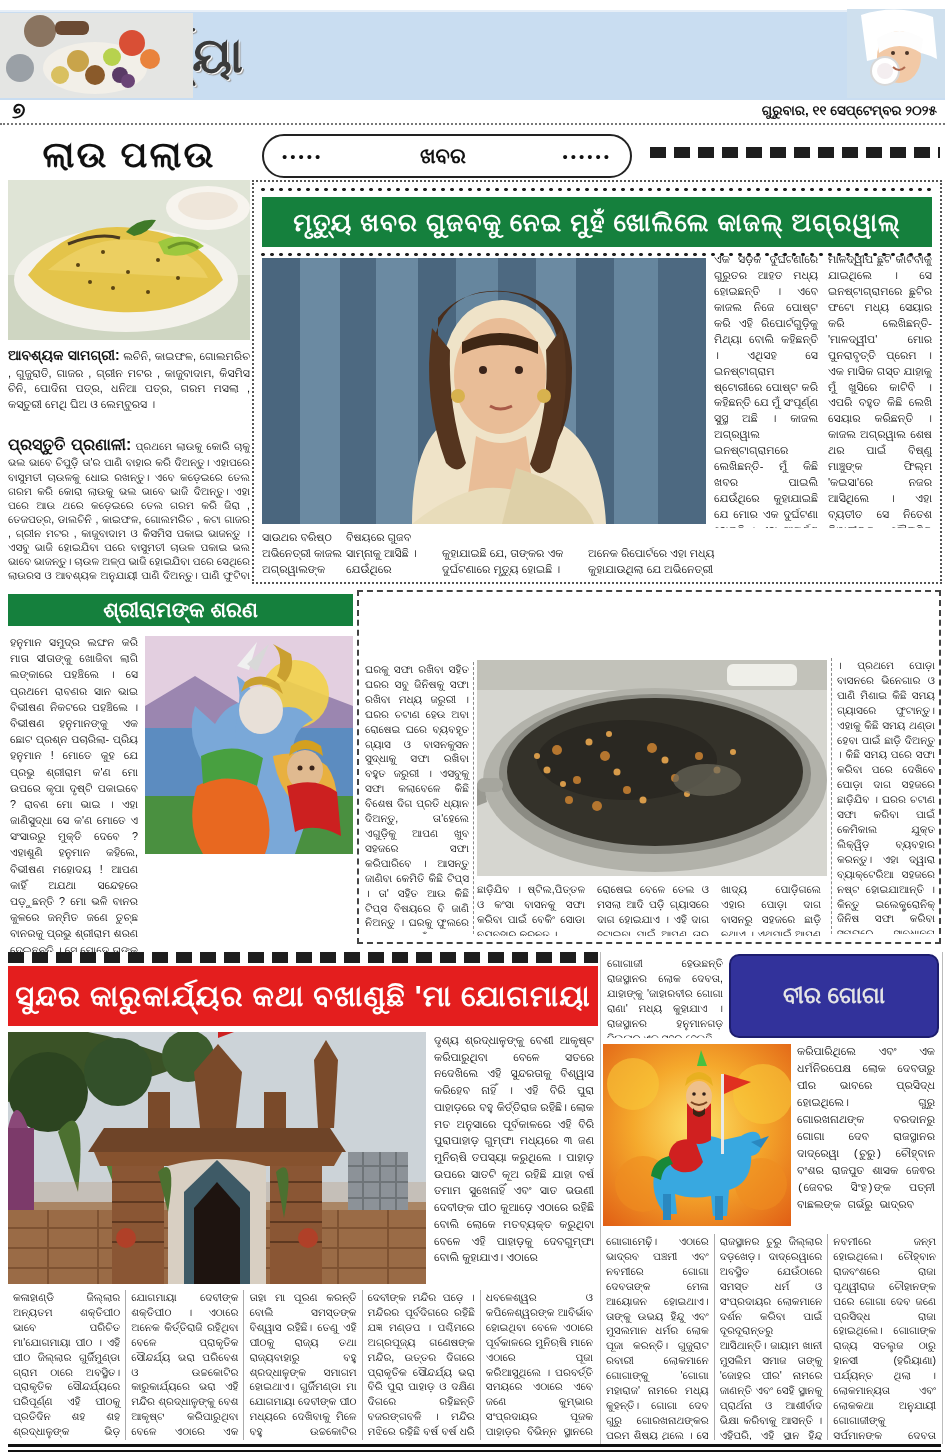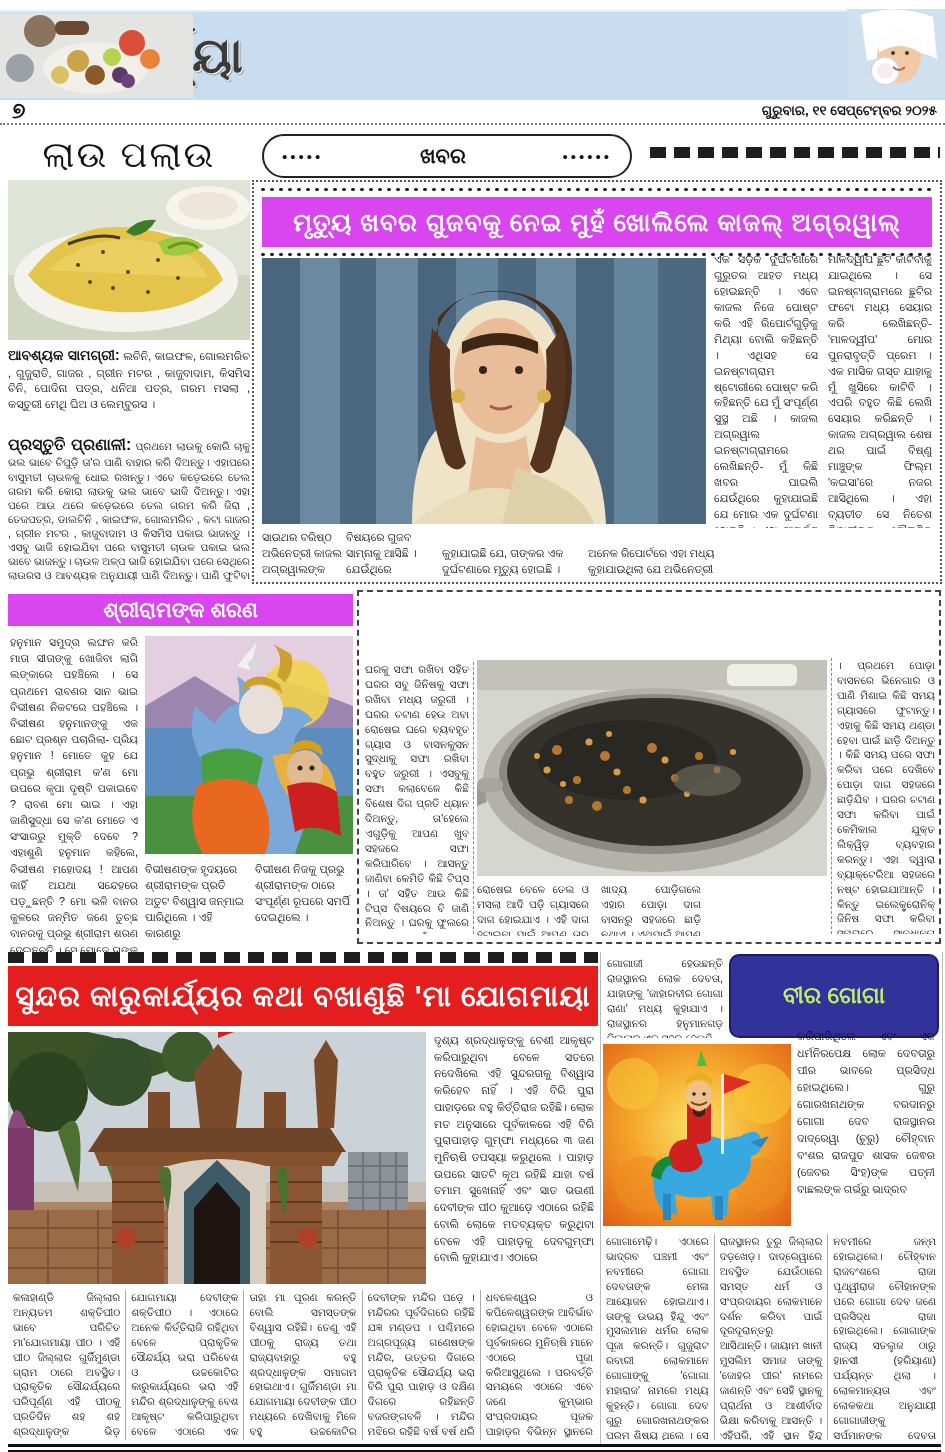--- a/index.html
+++ b/index.html
@@ -20,38 +20,38 @@
   
   .pill{border:2px solid #222;border-radius:22px;display:flex;align-items:center;
     justify-content:space-between;padding:0 18px;background:#fff;}
   .pill .dots{font-size:15px;letter-spacing:3px;color:#111;}
   .pill .lbl{font-size:21px;font-weight:bold;}
   .dashrow{background:repeating-linear-gradient(90deg,#1e1e1e 0 16px,transparent 16px 24px);}
   
   .dotbox{border:2px dotted #555;background:#fff;}
   .dotrow{background-image:radial-gradient(circle at 3px 3.5px,#222 1.7px,transparent 1.9px);
     background-size:9px 7px;background-repeat:repeat-x;height:7px;}
-  .blackbar{background:#d946ef;color:#fff;text-align:center;font-weight:bold;}
+  .blackbar{background:#15803d;color:#fff;text-align:center;font-weight:bold;}
   .kajal-head{font-size:25px;line-height:50px;letter-spacing:1px;}
   .cap{font-size:11px;line-height:1.45;}
   
   .sriram-bar{font-size:21px;line-height:32px;}
   .pan-box{border:2px dashed #444;background:#fff;}
   .pan-title{font-size:34px;font-weight:bold;color:#0d0d0d;white-space:nowrap;}
   .vdash-r{border-right:1px dashed #888;}
   .vdash-l{border-left:1px dashed #888;}
   .red-banner{background:#e41e1e;color:#fff;font-weight:bold;font-size:29px;
     text-align:center;line-height:60px;letter-spacing:1px;}
-  .blue-box{background:#32329b;color:#bef264;font-weight:bold;font-size:23px;
+  .blue-box{background:#32329b;color:#e5e5e5;font-weight:bold;font-size:23px;
     text-align:center;border-radius:10px;border:2px solid #1d1d6e;
     display:flex;flex-direction:column;justify-content:center;line-height:1.55;}
   .rule-col{border-left:1px solid #aaa;}
   .dblrule{border-top:3px solid #111;height:3px;border-bottom:2px solid #111;}
   .caprow{display:flex;align-items:flex-end;}
-  .recipe-title{font-size:36px;font-weight:normal;text-align:center;letter-spacing:2px;}
+  .recipe-title{font-size:36px;font-weight:bold;text-align:center;letter-spacing:2px;}
   .lead{font-weight:bold;font-size:14px;}
   .lead-big{font-weight:bold;font-size:16px;}
 </style>
 </head>
 <body>
 
 <div id="paper">
 
   <div class="abs band" style="left:0;top:10px;width:945px;height:88px;">
     <div class="masthead-title">ଜୀବନଚର୍ଯ୍ୟା</div>
@@ -193,24 +193,20 @@
       <path d="M56 120 Q90 104 118 122 L112 150 Q84 136 58 148 Z" fill="#48a040"></path>
       <path d="M92 30 L112 6 L104 34 Z" fill="#f0f0f0"></path>
         <path d="M102 28 L124 8 L112 36 Z" fill="#d8d8d8"></path>
       <path d="M128 120 Q160 112 182 130 Q196 150 190 180 Q170 164 148 166 Q132 148 128 120 Z" fill="#e8b040"></path>
       <ellipse cx="160" cy="134" rx="18" ry="20" fill="#e0ba90"></ellipse>
       <path d="M144 120 Q160 106 178 120 L176 110 Q160 98 146 110 Z" fill="#d4a020"></path>
       <path d="M142 150 Q170 140 192 156 L196 200 Q170 186 150 196 Z" fill="#cc2020"></path>
       <circle cx="155" cy="132" r="2.5" fill="#3a241a"></circle>
         <circle cx="167" cy="132" r="2.5" fill="#3a241a"></circle>
     </svg>
-    <div class="abs caprow" style="left:137px;top:268px;width:208px;height:88px;gap:10px;align-items:flex-start;">
-      <div class="cap" style="width:100px;">ବିଭୀଷଣଙ୍କ ହୃଦୟରେ ଶ୍ରୀରାମଙ୍କ ପ୍ରତି ଅତୁଟ ବିଶ୍ୱାସ ଜନ୍ମାଇ ପାରିଥିଲେ । ଏହି କାରଣରୁ</div>
-      <div class="cap" style="width:98px;">ବିଭୀଷଣ ନିଜକୁ ପ୍ରଭୁ ଶ୍ରୀରାମଙ୍କ ଠାରେ ସଂପୂର୍ଣ୍ଣ ରୂପରେ ସମର୍ପି ଦେଇଥିଲେ ।</div>
-    </div>
   </div>
 
   <div class="abs pan-box" style="left:357px;top:590px;width:580px;height:350px;">
     <div class="abs col small vdash-r" style="left:6px;top:70px;width:104px;height:272px;padding-right:4px;">ଘରକୁ ସଫା ରଖିବା ସହିତ ଘରର ସବୁ ଜିନିଷକୁ ସଫା ରଖିବା ମଧ୍ୟ ଜରୁରୀ । ଘରର ଚଟାଣ ହେଉ ଅବା ରୋଷେଇ ଘରେ ବ୍ୟବହୃତ ଗ୍ୟାସ ଓ ବାସନକୁସନ ସୁଦ୍ଧାକୁ ସଫା ରଖିବା ବହୁତ ଜରୁରୀ । ଏସବୁକୁ ସଫା କଲାବେଳେ କିଛି ବିଶେଷ ଦିଗ ପ୍ରତି ଧ୍ୟାନ ଦିଅନ୍ତୁ, ତା'ହେଲେ ଏଗୁଡ଼ିକୁ ଆପଣ ଖୁବ ସହଜରେ ସଫା କରିପାରିବେ । ଆସନ୍ତୁ ଜାଣିବା କେମିତି କିଛି ଟିପ୍ସ । ତା' ସହିତ ଆଉ କିଛି ଟିପ୍ସ ବିଷୟରେ ବି ଜାଣି ନିଅନ୍ତୁ । ଘରକୁ ଫୁଲରେ ସଜାଇବା ପାଇଁ ଜାମ ଓ ସମର ଖାଲି ବୋତଲ ବ୍ୟବହାର କରନ୍ତୁ । ଏସବୁ ବୋତଲରୁ ଲେବଲ ଛଡ଼ାଇବା ପାଇଁ ମିଶ୍ରଣ ଲଗାଇ ଘଷନ୍ତୁ। ଦେଖିବେ ଲେବଲ ସହଜରେ</div>
     <svg class="abs" style="left:118px;top:68px;" width="350" height="216" viewBox="0 0 350 216">
       <rect width="350" height="216" fill="#d6d6d0"></rect>
       <rect width="350" height="30" fill="#c2c2ba"></rect>
       <rect x="250" y="4" width="70" height="22" rx="6" fill="#efefe9"></rect>
       <ellipse cx="178" cy="120" rx="172" ry="92" fill="#b2b2aa"></ellipse>
       <ellipse cx="178" cy="114" rx="156" ry="80" fill="#8a8a82"></ellipse>
@@ -239,20 +235,21 @@
           <circle cx="86" cy="124" r="3"></circle>
         <circle cx="132" cy="74" r="3"></circle>
           <circle cx="60" cy="96" r="3"></circle>
       </g>
       <ellipse cx="230" cy="120" rx="34" ry="16" fill="#6a665a" opacity="0.7"></ellipse>
       <path d="M6 120 L-10 130 L-10 150 L10 142 Z" fill="#9a9a92"></path>
       <rect x="0" y="118" width="26" height="14" rx="7" fill="#a6a69e"></rect>
     </svg>
     <div class="abs col small vdash-l" style="left:472px;top:66px;width:98px;height:276px;padding-left:5px;">। ପ୍ରଥମେ ପୋଡ଼ା ବାସନରେ ଭିନେଗାର ଓ ପାଣି ମିଶାଇ କିଛି ସମୟ ଗ୍ୟାସରେ ଫୁଟାନ୍ତୁ। ଏହାକୁ କିଛି ସମୟ ଥଣ୍ଡା ହେବା ପାଇଁ ଛାଡ଼ି ଦିଅନ୍ତୁ । କିଛି ସମୟ ପରେ ସଫା କରିବା ପରେ ଦେଖିବେ ପୋଡ଼ା ଦାଗ ସହଜରେ ଛାଡ଼ିଯିବ । ଘରର ଚଟାଣ ସଫା କରିବା ପାଇଁ କେମିକାଲ ଯୁକ୍ତ ଲିକ୍ୱିଡ଼ ବ୍ୟବହାର କରନ୍ତୁ। ଏହା ଦ୍ୱାରା ବ୍ୟାକ୍ଟେରିଆ ସହଜରେ ନଷ୍ଟ ହୋଇଯାଆନ୍ତି । କିନ୍ତୁ ଇଲେକ୍ଟ୍ରୋନିକ୍ ଜିନିଷ ସଫା କରିବା ସମୟରେ ସାବଧାନତା ଅବଲମ୍ବନ କରନ୍ତୁ । ଘର ସଫା କରିବା ସମୟରେ ଅଦରକାରୀ ଜିନିଷ ଫିଙ୍ଗି ଦିଅନ୍ତୁ। ପୁରୁଣା ମେକଅପ କିଟ୍, ଔଷଧ ଓ ରୋଷେଇ ଦ୍ରବ୍ୟକୁ ଘରେ ରଖନ୍ତୁ ନାହିଁ ।</div>
     <div class="abs" style="left:118px;top:290px;width:350px;height:54px;display:flex;gap:12px;">
+      <div class="col small" style="width:108px;height:54px;">ଛାଡ଼ିଯିବ ।     ଷ୍ଟିଲ,ପିତ୍ତଳ ଓ କଂସା ବାସନକୁ ସଫା କରିବା ପାଇଁ ବେକିଂ ସୋଡା ବ୍ୟବହାର କରନ୍ତୁ ।</div>
       <div class="col small" style="width:112px;height:54px;">ରୋଷେଇ ବେଳେ ତେଲ ଓ ମସଲା ଆଦି ପଡ଼ି ଗ୍ୟାସରେ ଦାଗ ହୋଇଯାଏ । ଏହି ଦାଗ ହଟାଇବା ପାଇଁ ଆପଣ ତାର ଖୁବ୍ ବ୍ୟବହାର କରିପାରିବେ ।</div>
       <div class="col small" style="width:100px;height:54px;">ଖାଦ୍ୟ ପୋଡ଼ିଗଲେ ଏହାର ପୋଡ଼ା ଦାଗ ବାସନରୁ ସହଜରେ ଛାଡ଼ି ନଥାଏ । ଏଥିପାଇଁ ଆପଣ ଭିନେଗାର ବ୍ୟବହାର କରିପାରିବେ</div>
     </div>
   </div>
 
   <div class="abs" style="left:8px;top:952px;width:590px;height:492px;">
     <div class="dashrow" style="height:11px;"></div>
     <div class="red-banner" style="margin-top:3px;height:60px;">ସୁନ୍ଦର କାରୁକାର୍ଯ୍ୟର କଥା ବଖାଣୁଛି 'ମା ଯୋଗମାୟା ଶକ୍ତିପୀଠ</div>
     <svg class="abs" style="left:0;top:80px;" width="418" height="252" viewBox="0 0 418 252">
       <rect width="418" height="252" fill="#ccd3d8"></rect>
@@ -351,21 +348,21 @@
       <path d="M82 42 Q96 28 110 42 L108 34 Q96 22 84 34 Z" fill="#e8b020"></path>
       <path d="M94 22 L98 6 L104 22 Z" fill="#48c040"></path>
       <path d="M88 58 Q96 64 104 58" stroke="#7a4420" stroke-width="2" fill="none"></path>
       <path d="M90 64 Q96 72 102 64 L102 70 Q96 76 90 70 Z" fill="#3a2414"></path>
       <rect x="118" y="30" width="3" height="80" fill="#e8e8e8"></rect>
       <path d="M121 30 L148 38 L121 50 Z" fill="#e03020"></path>
       <path d="M66 112 Q50 116 48 132 L58 136 Q60 122 70 120 Z" fill="#188838"></path>
       <circle cx="91" cy="50" r="1.8" fill="#30201a"></circle>
         <circle cx="101" cy="50" r="1.8" fill="#30201a"></circle>
     </svg>
-    <div class="abs col" style="left:196px;top:76px;width:138px;height:182px;font-size:11px;line-height:1.55;">କରିପାରିଥିଲେ ଏବଂ ଏକ ଧର୍ମନିରପେକ୍ଷ ଲୋକ ଦେବତାରୁ ପୀର ଭାବରେ ପ୍ରସିଦ୍ଧ ହୋଇଥିଲେ। ଗୁରୁ ଗୋରଖନାଥଙ୍କ ବରଦାନରୁ ଗୋଗା ଦେବ ରାଜସ୍ଥାନର ଦାଦ୍ରେୱା (ଚୁରୁ) ଚୌହ୍ବାନ ବଂଶର ରାଜପୁତ ଶାସକ ଜେଵର (ଜେବର ସିଂହ)ଙ୍କ ପତ୍ନୀ ବାଛଲଙ୍କ ଗର୍ଭରୁ ଭାଦ୍ରବ</div>
+    <div class="abs col" style="left:196px;top:92px;width:138px;height:182px;font-size:11px;line-height:1.55;font-family:Liberation Mono, monospace;">କରିପାରିଥିଲେ ଏବଂ ଏକ ଧର୍ମନିରପେକ୍ଷ ଲୋକ ଦେବତାରୁ ପୀର ଭାବରେ ପ୍ରସିଦ୍ଧ ହୋଇଥିଲେ। ଗୁରୁ ଗୋରଖନାଥଙ୍କ ବରଦାନରୁ ଗୋଗା ଦେବ ରାଜସ୍ଥାନର ଦାଦ୍ରେୱା (ଚୁରୁ) ଚୌହ୍ବାନ ବଂଶର ରାଜପୁତ ଶାସକ ଜେଵର (ଜେବର ସିଂହ)ଙ୍କ ପତ୍ନୀ ବାଛଲଙ୍କ ଗର୍ଭରୁ ଭାଦ୍ରବ</div>
     <div class="abs" style="left:0;top:282px;width:340px;height:206px;display:flex;">
       <div class="col small" style="width:108px;height:206px;padding:0 5px;">ଗୋଗାମେଢ଼ି। ଏଠାରେ ଭାଦ୍ରବ ପଞ୍ଚମୀ ଏବଂ ନବମୀରେ ଗୋଗା ଦେବତାଙ୍କ ମେଳା ଆୟୋଜନ ହୋଇଥାଏ। ତାଙ୍କୁ ଉଭୟ ହିନ୍ଦୁ ଏବଂ ମୁସଲମାନ ଧର୍ମର ଲୋକ ପୂଜା କରନ୍ତି। ଗୁଜୁରାଟ ରବାରୀ ଲୋକମାନେ ଗୋଗାଙ୍କୁ 'ଗୋଗା ମହାରାଜ' ନାମରେ ମଧ୍ୟ କୁହନ୍ତି। ଗୋଗା ଦେବ ଗୁରୁ ଗୋରଖନାଥଙ୍କର ପରମ ଶିଷ୍ୟ ଥିଲେ । ସେ ଚୁରୁ ଜିଲ୍ଲାର ଦାଦ୍ରେୱା ଗ୍ରାମରେ ଖ୍ରୀଷ୍ଟାବ୍ଦ ୧୦୦୩ରେ ଜନ୍ମଗ୍ରହଣ କରିଥିଲେ । ସିଦ୍ଧ ବୀର ଗୋଗାଦେବଙ୍କ ଜନ୍ମସ୍ଥାନ</div>
       <div class="col small rule-col" style="width:108px;height:206px;padding:0 5px;">ରାଜସ୍ଥାନର ଚୁରୁ ଜିଲ୍ଲାର ଦଡ଼ଖେଡ଼। ଦାଦ୍ରେୱାରେ ଅବସ୍ଥିତ ଯେଉଁଠାରେ ସମସ୍ତ ଧର୍ମ ଓ ସଂପ୍ରଦାୟର ଲୋକମାନେ ଦର୍ଶନ କରିବା ପାଇଁ ଦୂରଦୂରାନ୍ତରୁ ଆସିଥାନ୍ତି। ଜାୟାମ ଖାନୀ ମୁସଲିମ ସମାଜ ତାଙ୍କୁ 'ଜୋହର ପୀର' ନାମରେ ଜାଣନ୍ତି ଏବଂ ସେହି ସ୍ଥାନକୁ ପ୍ରାର୍ଥନା ଓ ଆଶୀର୍ବାଦ ଭିକ୍ଷା କରିବାକୁ ଆସନ୍ତି । ଏହିପରି, ଏହି ସ୍ଥାନ ହିନ୍ଦୁ ଏବଂ ମୁସଲମାନ ଏକତାର ପ୍ରତୀକ । ମଧ୍ୟଯୁଗୀୟ ମହାନ ବ୍ୟକ୍ତି ଗୋଗାଜୀ ହିନ୍ଦୁ, ମୁସଲମାନ, ଶିଖ ଆଦି ସମସ୍ତ ସଂପ୍ରଦାୟର ଶ୍ରଦ୍ଧା ଅର୍ଜନ</div>
       <div class="col small rule-col" style="width:108px;height:206px;padding:0 5px;">ନବମୀରେ ଜନ୍ମ ହୋଇଥିଲେ। ଚୌହ୍ବାନ ରାଜବଂଶରେ ରାଜା ପୃଥ୍ୱୀରାଜ ଚୌହାନଙ୍କ ପରେ ଗୋଗା ଦେବ ଜଣେ ପ୍ରସିଦ୍ଧ ରାଜା ହୋଇଥିଲେ। ଗୋଗାଙ୍କ ରାଜ୍ୟ ସତଲୁଜ ଠାରୁ ହାନସୀ (ହରିୟାଣା) ପର୍ଯ୍ୟନ୍ତ ଥିଲା । ଲୋକମାନ୍ୟତା ଏବଂ ଲୋକକଥା ଅନୁଯାୟୀ ଗୋଗାଜୀଙ୍କୁ ସର୍ପମାନଙ୍କ ଦେବତା ମଧ୍ୟ ପୂଜା କରାଯାଏ। ଲୋକମାନେ ତାଙ୍କୁ ଗୋଗାଜୀ, ଗୁଗା ବୀର, ଜାହିର ବୀର, ରାଜା ମଣ୍ଡଳିକ୍ ଏବଂ ଜାହର ପୀର ନାମରେ ଡାକନ୍ତି । ସେ ଗୁରୁ ଗୋରଖନାଥଙ୍କର ଜଣେ ପ୍ରମୁଖ ଶିଷ୍ୟ ଥିଲେ।</div>
     </div>
   </div>
 
   <div class="abs dblrule" style="left:8px;top:1444px;width:933px;"></div>
 
 </div>

